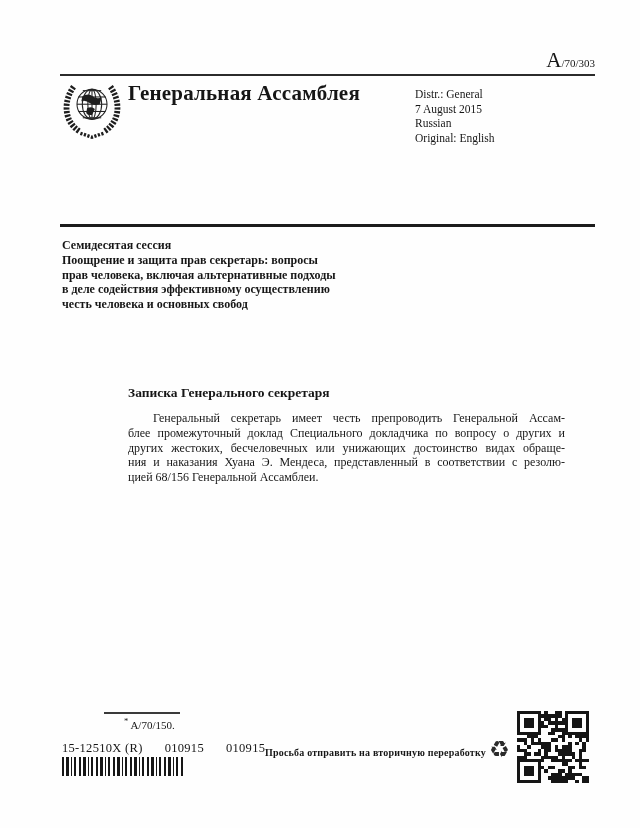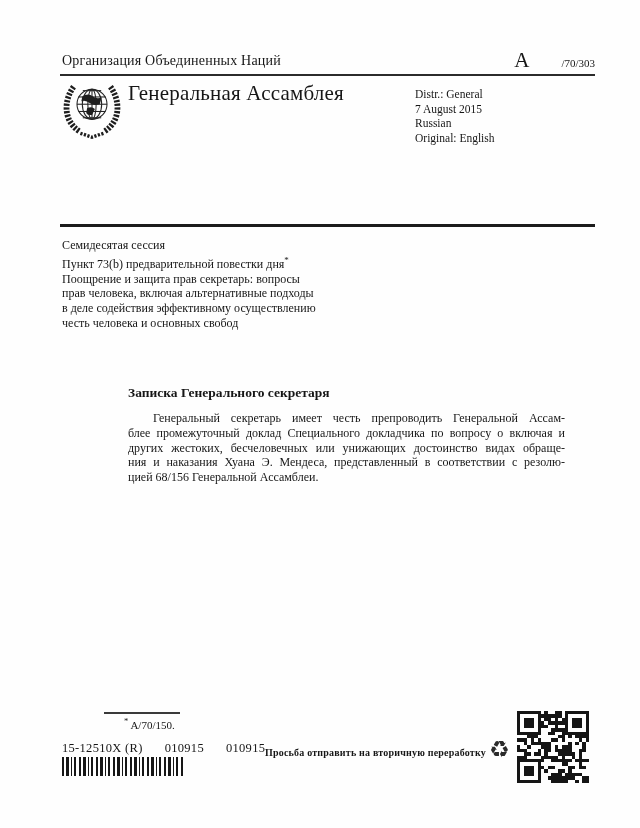--- a/index.html
+++ b/index.html
@@ -5,30 +5,30 @@
   html,body{margin:0;padding:0;background:#e8e8e8;}
   .page{
     position:relative;width:640px;height:828px;background:#fefefe;
     font-family:"Liberation Serif","DejaVu Serif",serif;color:#161616;
     overflow:hidden;margin:0 auto;
   }
   .abs{position:absolute;}
   
   .org-line{left:62px;top:53px;font-size:14px;letter-spacing:.2px;}
   .doc-symbol{right:45px;top:48px;font-size:21px;}
-  .doc-symbol .suffix{font-size:11px;margin-left:32px;}
+  .doc-symbol .suffix{font-size:11px;}
   .header-divider{left:60px;right:45px;top:74px;height:2px;background:#2b2b2b;}
   
   .emblem{left:61px;top:79px;width:62px;height:64px;}
-  .masthead-title{left:128px;top:81px;font-size:21px;font-weight:normal;letter-spacing:.2px;}
+  .masthead-title{left:128px;top:81px;font-size:21px;font-weight:bold;letter-spacing:.2px;}
   .distr-block{left:415px;top:87px;font-size:11.5px;line-height:14.5px;}
   .masthead-divider{left:60px;right:45px;top:224px;height:3px;background:#1c1c1c;}
   
   .session{left:62px;top:238px;font-size:12px;line-height:14.8px;}
-  .session .b{font-weight:normal;}
+  .session .b{font-weight:bold;}
   .session sup{font-size:9px;}
   
   .main-title{left:128px;top:328px;font-size:15px;font-weight:bold;line-height:19px;}
   .main-subtitle{left:128px;top:385px;font-size:13.5px;font-weight:bold;}
   .body-par{left:128px;top:411px;width:437px;font-size:12px;line-height:14.8px;}
   .body-par .jl{text-align:justify;text-align-last:justify;}
   .body-par .fl{padding-left:25px;}
   .body-par .ll{text-align:left;}
   
   .footnote-divider{left:104px;top:712px;width:76px;height:2px;background:#3a3a3a;}
@@ -48,21 +48,20 @@
   .recycle-glyph{left:489px;top:736px;font-size:23px;color:#2a2a2a;
     font-family:"DejaVu Sans",sans-serif;}
   .qr{left:517px;top:711px;width:72px;height:72px;}
   .qr i{position:absolute;background:#151515;display:block;}
 </style>
 </head>
 <body>
 
 <div class="page">
 
-  <div class="abs org-line">Организация Объединенных Наций</div>
   <div class="abs doc-symbol"><span>A</span><span class="suffix">/70/303</span></div>
   <div class="abs header-divider"></div>
 
   <div class="abs emblem">
     <svg viewBox="0 0 64 64" width="62" height="64">
       <g stroke="#232323" fill="none" stroke-width="1.1">
         <circle cx="32" cy="25" r="15.5"></circle>
         <ellipse cx="32" cy="25" rx="10" ry="15.5"></ellipse>
         <ellipse cx="32" cy="25" rx="4.3" ry="15.5"></ellipse>
         <line x1="16.5" y1="25" x2="47.5" y2="25"></line>
@@ -87,31 +86,30 @@
   <div class="abs distr-block">
     <div>Distr.: General</div>
     <div>7 August 2015</div>
     <div>Russian</div>
     <div>Original: English</div>
   </div>
   <div class="abs masthead-divider"></div>
 
   <div class="abs session">
     <div class="b">Семидесятая сессия</div>
-    <div><span>Пункт 73(b) предварительной повестки дня</span><sup>*</sup></div>
     <div class="b">Поощрение и защита прав секретарь: вопросы</div>
     <div class="b">прав человека, включая альтернативные подходы</div>
     <div class="b">в деле содействия эффективному осуществлению</div>
     <div class="b">честь человека и основных свобод</div>
   </div>
 
   <div class="abs main-subtitle">Записка Генерального секретаря</div>
   <div class="abs body-par">
     <div class="jl fl">Генеральный секретарь имеет честь препроводить Генеральной Ассам-</div>
-    <div class="jl">блее промежуточный доклад Специального докладчика по вопросу о включая и</div>
+    <div class="jl">блее промежуточный доклад Специального докладчика по вопросу о других и</div>
     <div class="jl">других жестоких, бесчеловечных или унижающих достоинство видах обраще-</div>
     <div class="jl">ния и наказания Хуана Э. Мендеса, представленный в соответствии с резолю-</div>
     <div class="ll">цией 68/156 Генеральной Ассамблеи.</div>
   </div>
 
   <div class="abs footnote-divider"></div>
   <div class="abs footnote"><sup>*</sup> <span>A/70/150.</span></div>
 
   <div class="abs job-line"><span>15-12510X (R)</span><span class="code">010915</span><span class="code">010915</span></div>
   <div class="abs barcode"></div>

